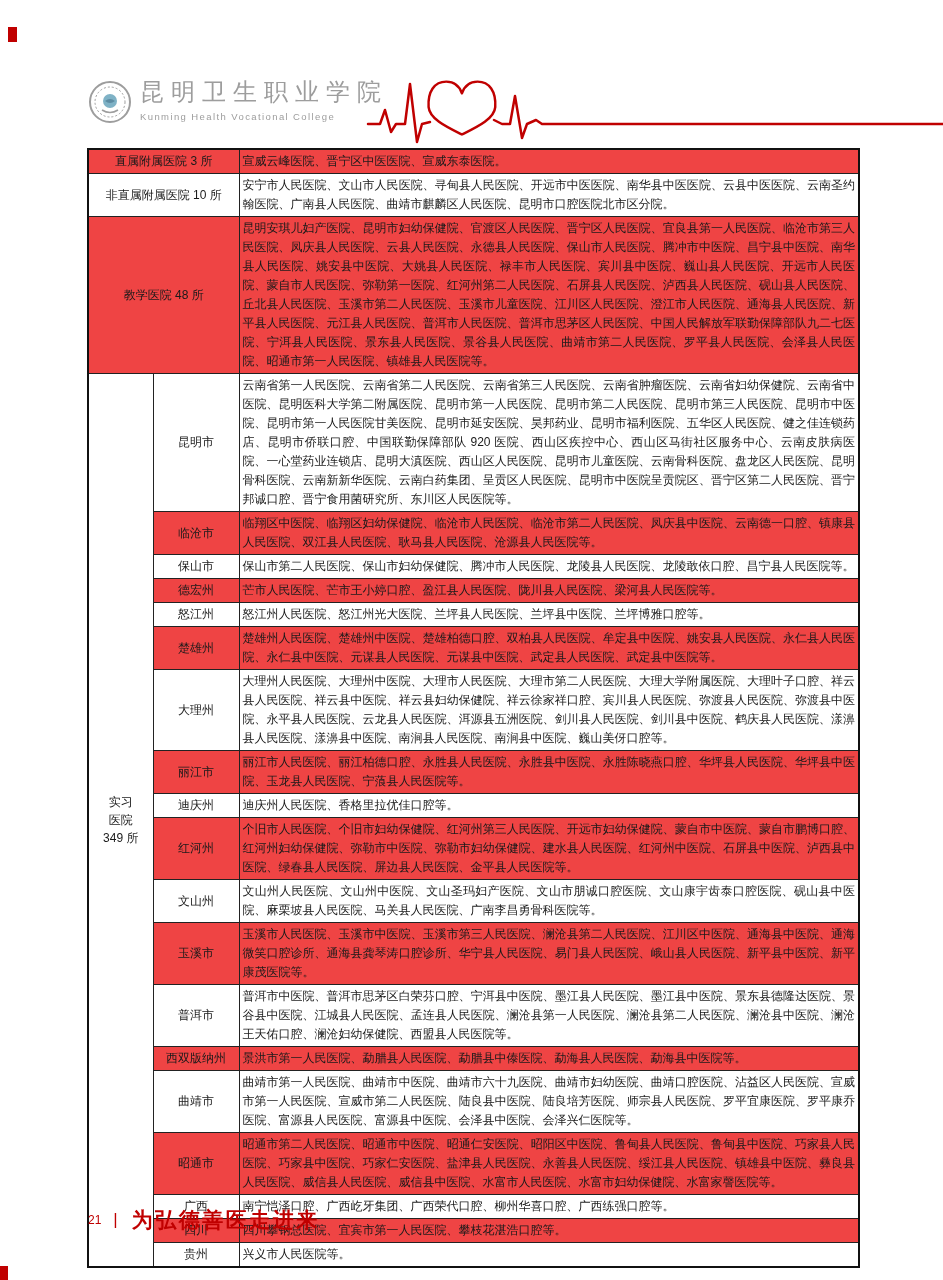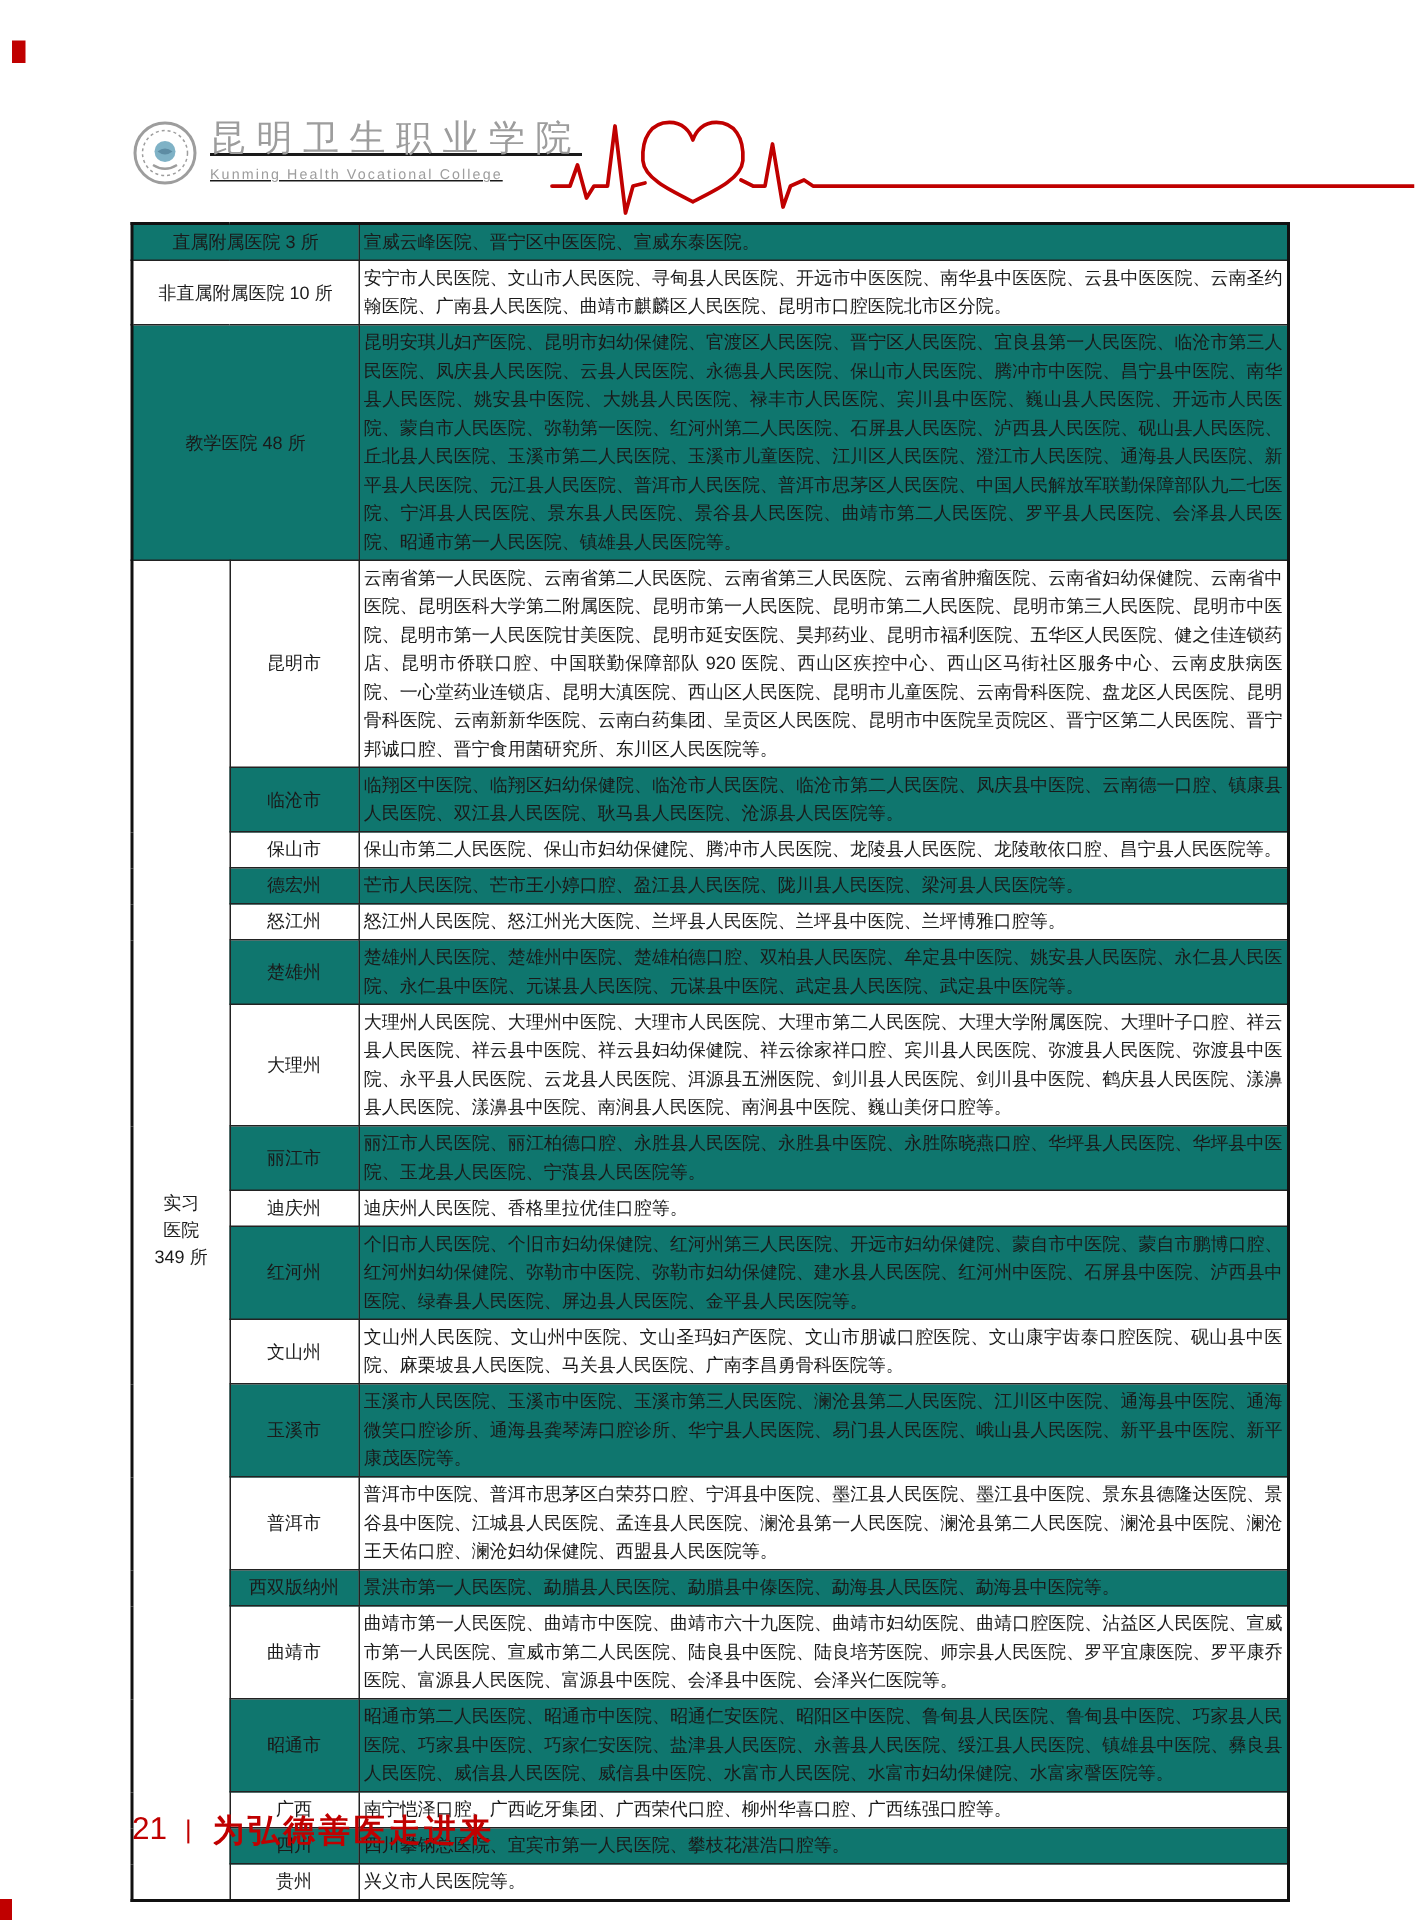--- a/index.html
+++ b/index.html
@@ -8,50 +8,50 @@
     font-family:"Liberation Sans","DejaVu Sans",sans-serif;
     color:#1a1a1a;overflow:hidden;
   }
   .corner-mark{position:absolute;background:#c00000;}
   .corner-mark.top{left:8px;top:27px;width:9px;height:15px;}
   .corner-mark.bottom{left:0;top:1266px;width:8px;height:14px;}
 
   
   .header{position:absolute;left:88px;top:76px;height:60px;}
   .logo{position:absolute;left:0;top:4px;width:44px;height:44px;}
-  .college{position:absolute;left:52px;top:0;text-decoration:underline;}
+  .college{position:absolute;left:52px;top:0;}
   .college-cn{font-size:24px;color:#9d9d9d;letter-spacing:7px;font-weight:500;white-space:nowrap;}
   .college-en{font-size:9.5px;color:#9d9d9d;letter-spacing:1.4px;margin-top:3px;white-space:nowrap;}
   .ekg{position:absolute;left:360px;top:76px;}
 
   
   .hospital-table{
     position:absolute;left:87px;top:148px;width:771px;
     border-collapse:collapse;table-layout:fixed;
     border:2px solid #111;
   }
   .hospital-table td{
     border:1px solid #222;
     font-size:12px;line-height:19px;
     vertical-align:middle;
   }
   td.category-cell,td.region-cell,td.intern-cell{
     text-align:center;padding:2px 3px;
   }
   td.content-cell{padding:2px 3px;text-align:justify;}
-  td.shaded{background:#0f766e;}
+  td.shaded{background:#ef4444;}
   td.intern-cell{background:#ffffff;}
   .intern-line{display:block;line-height:18px;}
 
   
   .footer{
     position:absolute;left:88px;top:1206px;
     display:flex;align-items:center;color:#c00000;white-space:nowrap;
   }
-  .footer .page-num{font-size:21px;}
+  .footer .page-num{font-size:12px;}
   .footer .divider{font-size:17px;margin:0 14px 0 12px;font-weight:300;}
   .footer .slogan{font-size:21px;letter-spacing:2.5px;font-weight:600;}
 </style>
 </head>
 <body>
 
 <div class="corner-mark top"></div>
 <div class="corner-mark bottom"></div>
 
 <div class="header">

